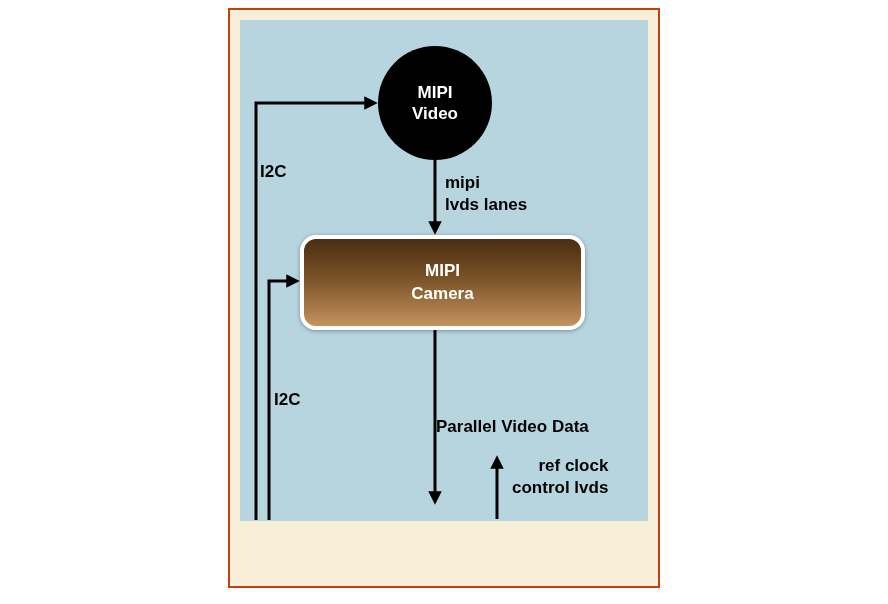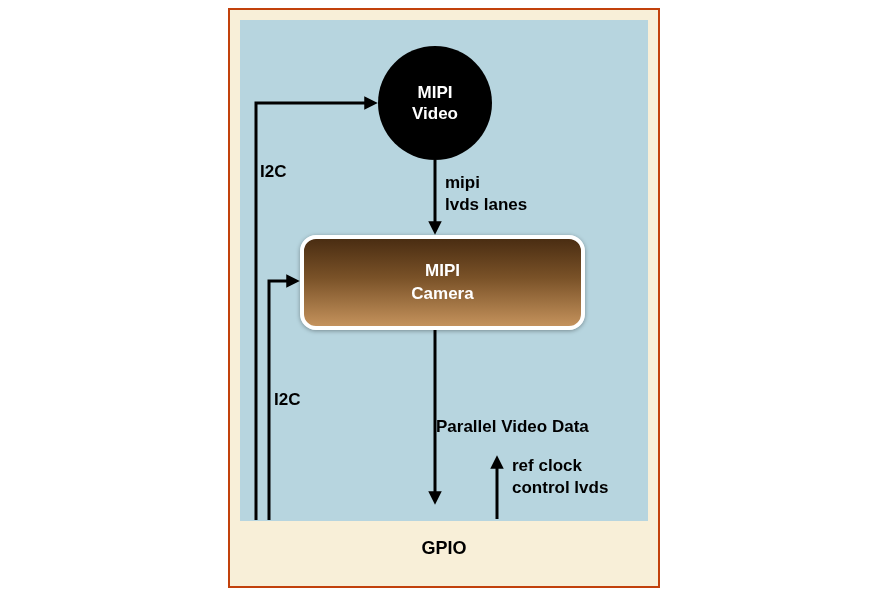--- a/index.html
+++ b/index.html
@@ -89,21 +89,21 @@
     color: #000000;
     font-weight: bold;
     font-size: 17px;
     line-height: 1.3;
     white-space: nowrap;
   }
   .lbl-i2c-camera  { left: 20px;  top: 141px; }
   .lbl-i2c-decoder { left: 34px;  top: 369px; }
   .lbl-mipi-lanes  { left: 205px; top: 152px; }
   .lbl-parallel    { left: 196px; top: 353px; margin-top: 43px; }
-  .lbl-refclock    { left: 272px; top: 435px; }
+  .lbl-refclock    { left: 272px; top: 435px; text-align: right; }
   .gpio-label {
     position: absolute;
     left: 0;
     top: 528px;
     width: 428px;
     text-align: center;
     color: #000000;
     font-weight: bold;
     font-size: 18px;
   }
@@ -149,15 +149,14 @@
 
       <div class="lbl lbl-parallel">Parallel Video Data</div>
 
       <div class="lbl lbl-refclock">
         <span>ref clock</span><br>
         <span>control lvds</span>
       </div>
 
     </div>
 
-    <div class="gpio-label">GPIO</div>
   </div>
 </div>
 
 </body></html>

